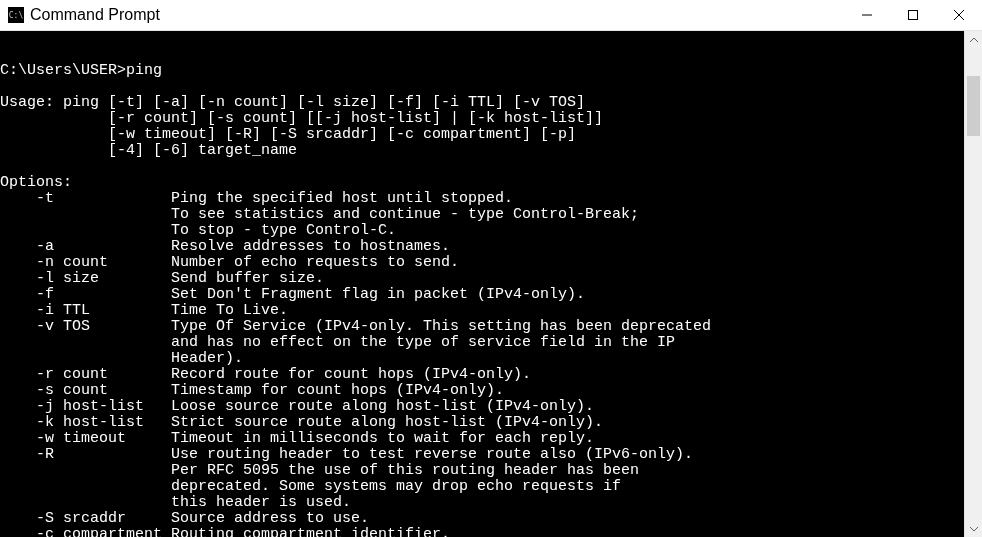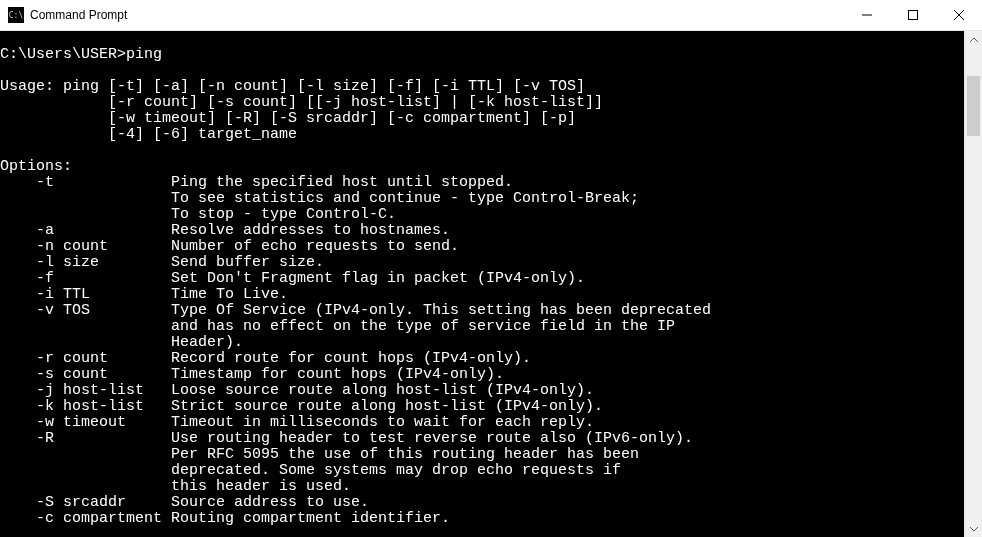--- a/index.html
+++ b/index.html
@@ -33,21 +33,21 @@
     margin-right: 6px;
     background: #000;
     display: flex;
     align-items: center;
     justify-content: center;
     color: #c0c0c0;
     font-size: 8px;
     font-family: Consolas, monospace;
   }
   .titlebar .title {
-    font-size: 12px;
+    font-size: 16px;
     color: #000;
     flex: none;
   }
   .titlebar .spacer { flex: 1; }
   .titlebar .btn {
     width: 46px;
     height: 30px;
     display: flex;
     align-items: center;
     justify-content: center;
@@ -63,21 +63,21 @@
     min-height: 0;
   }
   .console {
     flex: 1;
     background: #000000;
     color: #ffffff;
     font-family: Consolas, "Courier New", monospace;
     font-size: 15px;
     line-height: 16px;
     white-space: pre;
-    padding: 0 0 0 0;
+    padding: 16px 0 0 0;
     overflow: hidden;
   }
   .scrollbar {
     width: 17px;
     background: #f0f0f0;
     position: relative;
     border-left: 1px solid #e5e5e5;
   }
   .scroll-arrow {
     width: 17px;

